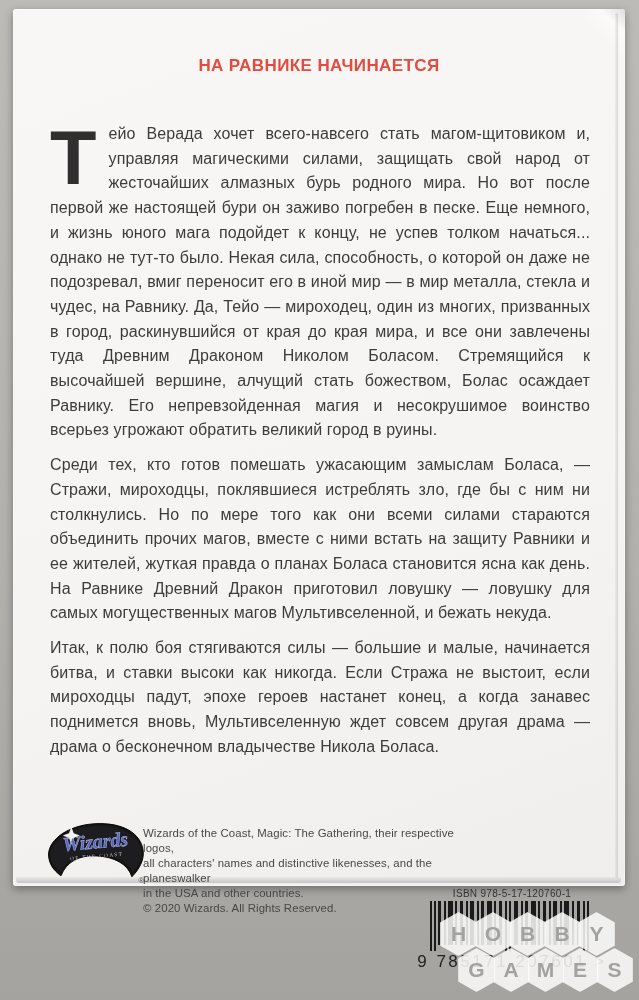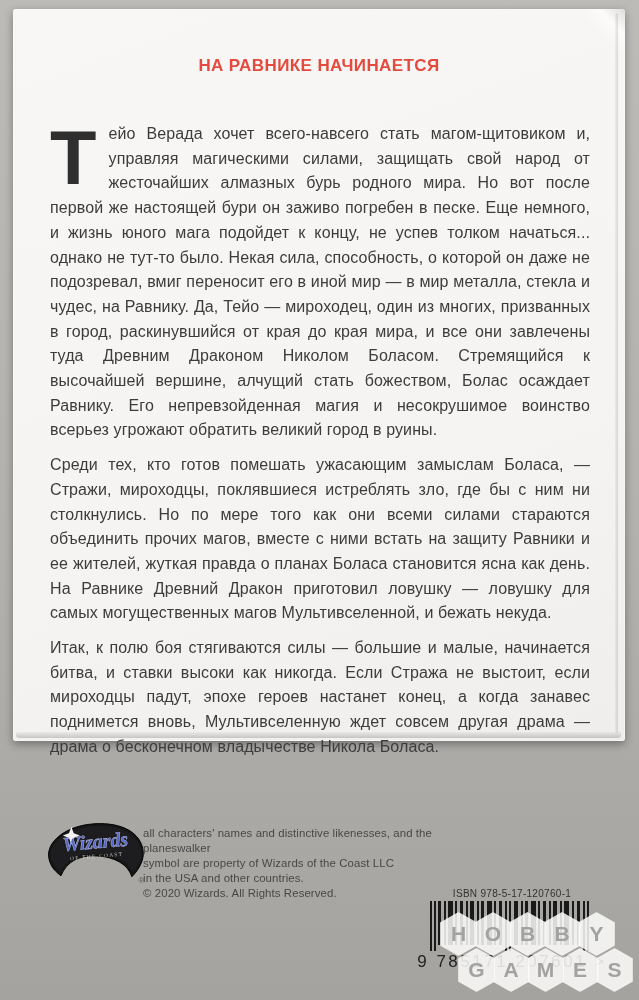--- a/index.html
+++ b/index.html
@@ -7,21 +7,21 @@
     width:639px;height:1000px;overflow:hidden;
     font-family:"Liberation Sans", sans-serif;
     background:#aeacaa;
   }
   .photo{
     position:relative;width:639px;height:1000px;
     background:linear-gradient(180deg,#bdbbb8 0%,#b3b1ae 55%,#a5a3a0 100%);
     overflow:hidden;
   }
   .book{
-    position:absolute;left:13px;top:9px;width:612px;height:732px;
+    position:absolute;left:13px;top:9px;width:612px;height:877px;
     background:linear-gradient(160deg,#f8f7f5 0%,#f5f4f2 60%,#efeeec 100%);
     border-radius:3px;
     box-shadow:0 3px 8px rgba(0,0,0,0.35), inset 0 0 0 1px rgba(255,255,255,0.4);
   }
   .page-edge-right{
     position:absolute;top:4px;bottom:8px;right:7px;width:3px;
     background:linear-gradient(90deg,rgba(0,0,0,0.04),rgba(0,0,0,0.12));
     border-radius:2px;
   }
   .page-edge-bottom{
@@ -102,22 +102,22 @@
         <path d="M6,42 C4,26 24,9 54,7 C84,5 104,17 106,36 C107,45 102,55 94,63 C90,50 76,42 57,41 C38,40 25,47 19,62 C11,56 7,50 6,42 Z" fill="#161616" stroke="#000" stroke-width="1"></path>
         <path d="M8,41 C7,27 26,11 54,9.5 C82,8 102,19 104,36 C104.5,43 101,51 95,58 C90,47 76,39.5 57,38.8 C38,38 24,45 19,58 C13,53 9,47 8,41 Z" fill="#1d1d1f"></path>
         <polygon points="30,10 32.5,17 39,19.5 32.5,22 30,29 27.5,22 21,19.5 27.5,17" fill="#f2f2f2"></polygon>
         <text x="56" y="33" text-anchor="middle" font-family="Liberation Serif, serif" font-size="21" font-style="italic" font-weight="bold" fill="#5565c8" stroke="#c8cef0" stroke-width="0.4" transform="rotate(-5 56 33)">Wizards</text>
         <text x="57" y="43" text-anchor="middle" font-family="Liberation Serif, serif" font-size="5.5" fill="#cfcfcf" letter-spacing="1.5" transform="rotate(-5 57 43)">OF THE COAST</text>
         <text x="101" y="70" font-size="8" fill="#555">®</text>
       </svg>
     </div>
 
     <div class="legal">
+      <div>Wizards of the Coast, Magic: The Gathering, their respective logos,</div>
       <div>all characters' names and distinctive likenesses, and the planeswalker</div>
-      <div>symbol are property of Wizards of the Coast LLC</div>
       <div>in the USA and other countries.</div>
       <div>© 2020 Wizards. All Rights Reserved.</div>
     </div>
 
     <div class="isbn-block">
       <div class="isbn-label">ISBN 978-5-17-120760-1</div>
       <svg class="barcode" width="168" height="52" viewBox="0 0 168 52">
         <g fill="#1a1a1a">
           <rect x="2" y="0" width="2" height="50"></rect>
           <rect x="6" y="0" width="2" height="50"></rect>

